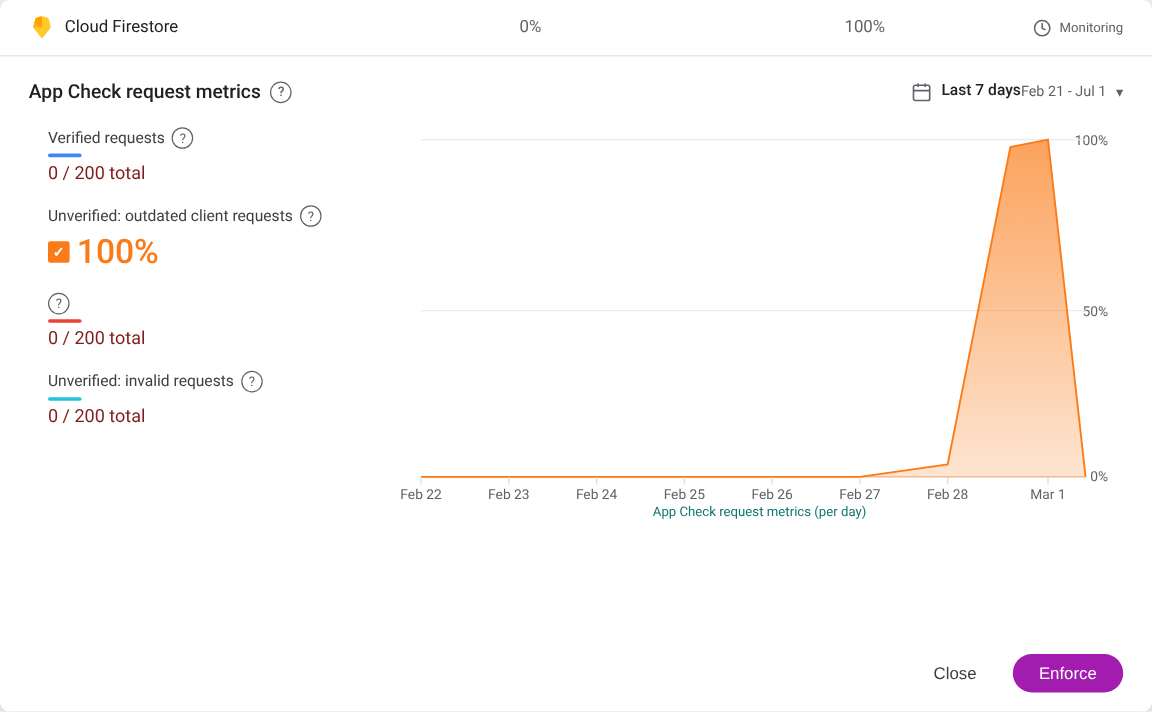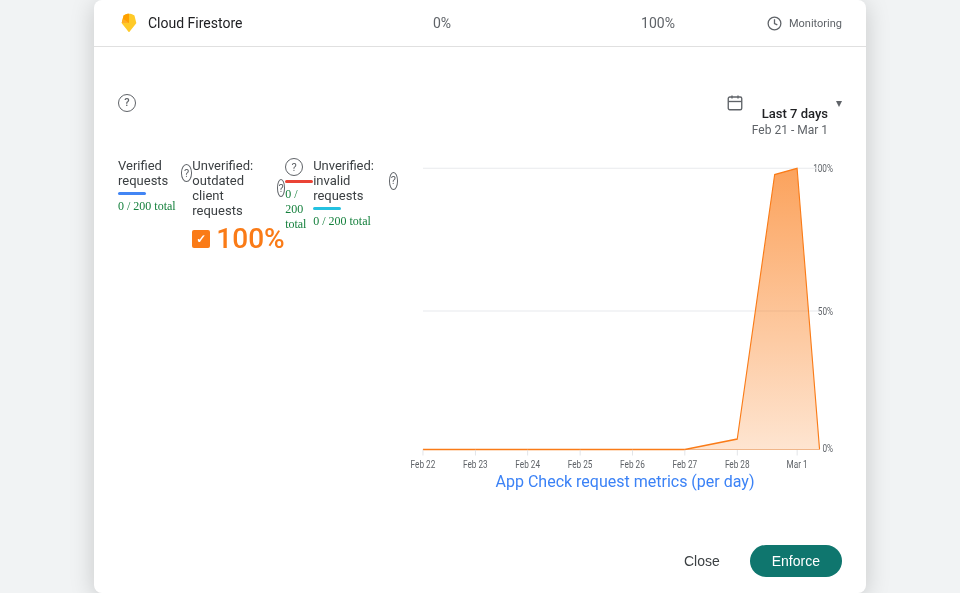--- a/index.html
+++ b/index.html
@@ -8,21 +8,21 @@
       background: #f1f3f4;
       display: flex;
       align-items: center;
       justify-content: center;
       min-height: 100vh;
     }
     .dialog {
       background: #fff;
       border-radius: 8px;
       box-shadow: 0 4px 24px rgba(0,0,0,0.18);
-      width: 772px;
+      width: 960px;
       min-height: 593px;
       overflow: hidden;
       display: flex;
       flex-direction: column;
     }
     
     .top-bar {
       display: flex;
       align-items: center;
       padding: 12px 24px;
@@ -98,24 +98,23 @@
     .date-range {
       display: flex;
       align-items: center;
       gap: 8px;
       font-size: 13px;
       color: #5f6368;
       cursor: pointer;
     }
     .date-range-text {
       display: flex;
-      flex-direction: column;
+      flex-direction: row;
       align-items: flex-end;
       line-height: 1.3;
-      margin-top: 39px;
     }
     .date-range-title {
       font-weight: 500;
       color: #202124;
       font-size: 13px;
     }
     .date-range-sub {
       font-size: 12px;
       color: #5f6368;
     }
@@ -127,22 +126,23 @@
     .body-area {
       display: flex;
       flex: 1;
       gap: 0;
     }
     
     .metrics-list {
       width: 280px;
       min-width: 260px;
       display: flex;
-      flex-direction: row;
+      flex-direction: column;
       gap: 0;
+      margin-left: 16px;
     }
     .metric-item {
       margin-bottom: 18px;
     }
     .metric-label {
       display: flex;
       align-items: center;
       gap: 6px;
       font-size: 13px;
       color: #3c4043;
@@ -175,40 +175,39 @@
       justify-content: center;
       flex-shrink: 0;
     }
     .checkbox-checked::after {
       content: '✓';
       color: #fff;
       font-size: 12px;
       font-weight: bold;
     }
     .metric-count {
-      font-size: 12px;
-      color: #15803d;
+      font-size: 15px;
+      color: #7f1d1d;
       margin-top: 2px;
-      font-family: Liberation Serif, serif;
     }
     
     .chart-area {
       flex: 1;
       position: relative;
       padding-left: 10px;
     }
     .chart-svg-container {
       width: 100%;
       height: 310px;
       position: relative;
     }
     .chart-x-label {
       text-align: center;
-      font-size: 16px;
-      color: #3b82f6;
+      font-size: 11px;
+      color: #0f766e;
       margin-top: 4px;
     }
     
     .footer {
       display: flex;
       justify-content: flex-end;
       align-items: flex-start;
       padding: 12px 24px 16px 24px;
       gap: 12px;
       margin-top: auto;
@@ -217,21 +216,21 @@
       background: transparent;
       border: none;
       font-size: 14px;
       font-weight: 500;
       color: #3c4043;
       cursor: pointer;
       padding: 8px 18px;
       border-radius: 4px;
     }
     .btn-enforce {
-      background: #0f766e;
+      background: #a21caf;
       border: none;
       color: #fff;
       font-size: 14px;
       font-weight: 500;
       padding: 8px 22px;
       border-radius: 16px;
       cursor: pointer;
     }
   </style>
 </head>
@@ -259,32 +258,33 @@
         <polyline points="12,6 12,12 16,14"></polyline>
       </svg>
       <span>Monitoring</span>
     </div>
   </div>
 
   <div class="main-content">
 
     <div class="section-header">
       <div class="section-title">
+        <span>App Check request metrics</span>
         <div class="help-icon">?</div>
       </div>
       <div class="date-range">
         <svg width="18" height="18" viewBox="0 0 24 24" fill="none" stroke="#5f6368" stroke-width="1.8">
           <rect x="3" y="4" width="18" height="17" rx="2"></rect>
           <line x1="16" y1="2" x2="16" y2="6"></line>
           <line x1="8" y1="2" x2="8" y2="6"></line>
           <line x1="3" y1="10" x2="21" y2="10"></line>
         </svg>
         <div class="date-range-text">
           <span class="date-range-title">Last 7 days</span>
-          <span class="date-range-sub">Feb 21 - Mar 1</span>
+          <span class="date-range-sub">Feb 21 - Jul 1</span>
         </div>
         <span class="chevron-down">▾</span>
       </div>
     </div>
 
     <div class="body-area">
 
       <div class="metrics-list">
 
         <div class="metric-item">

